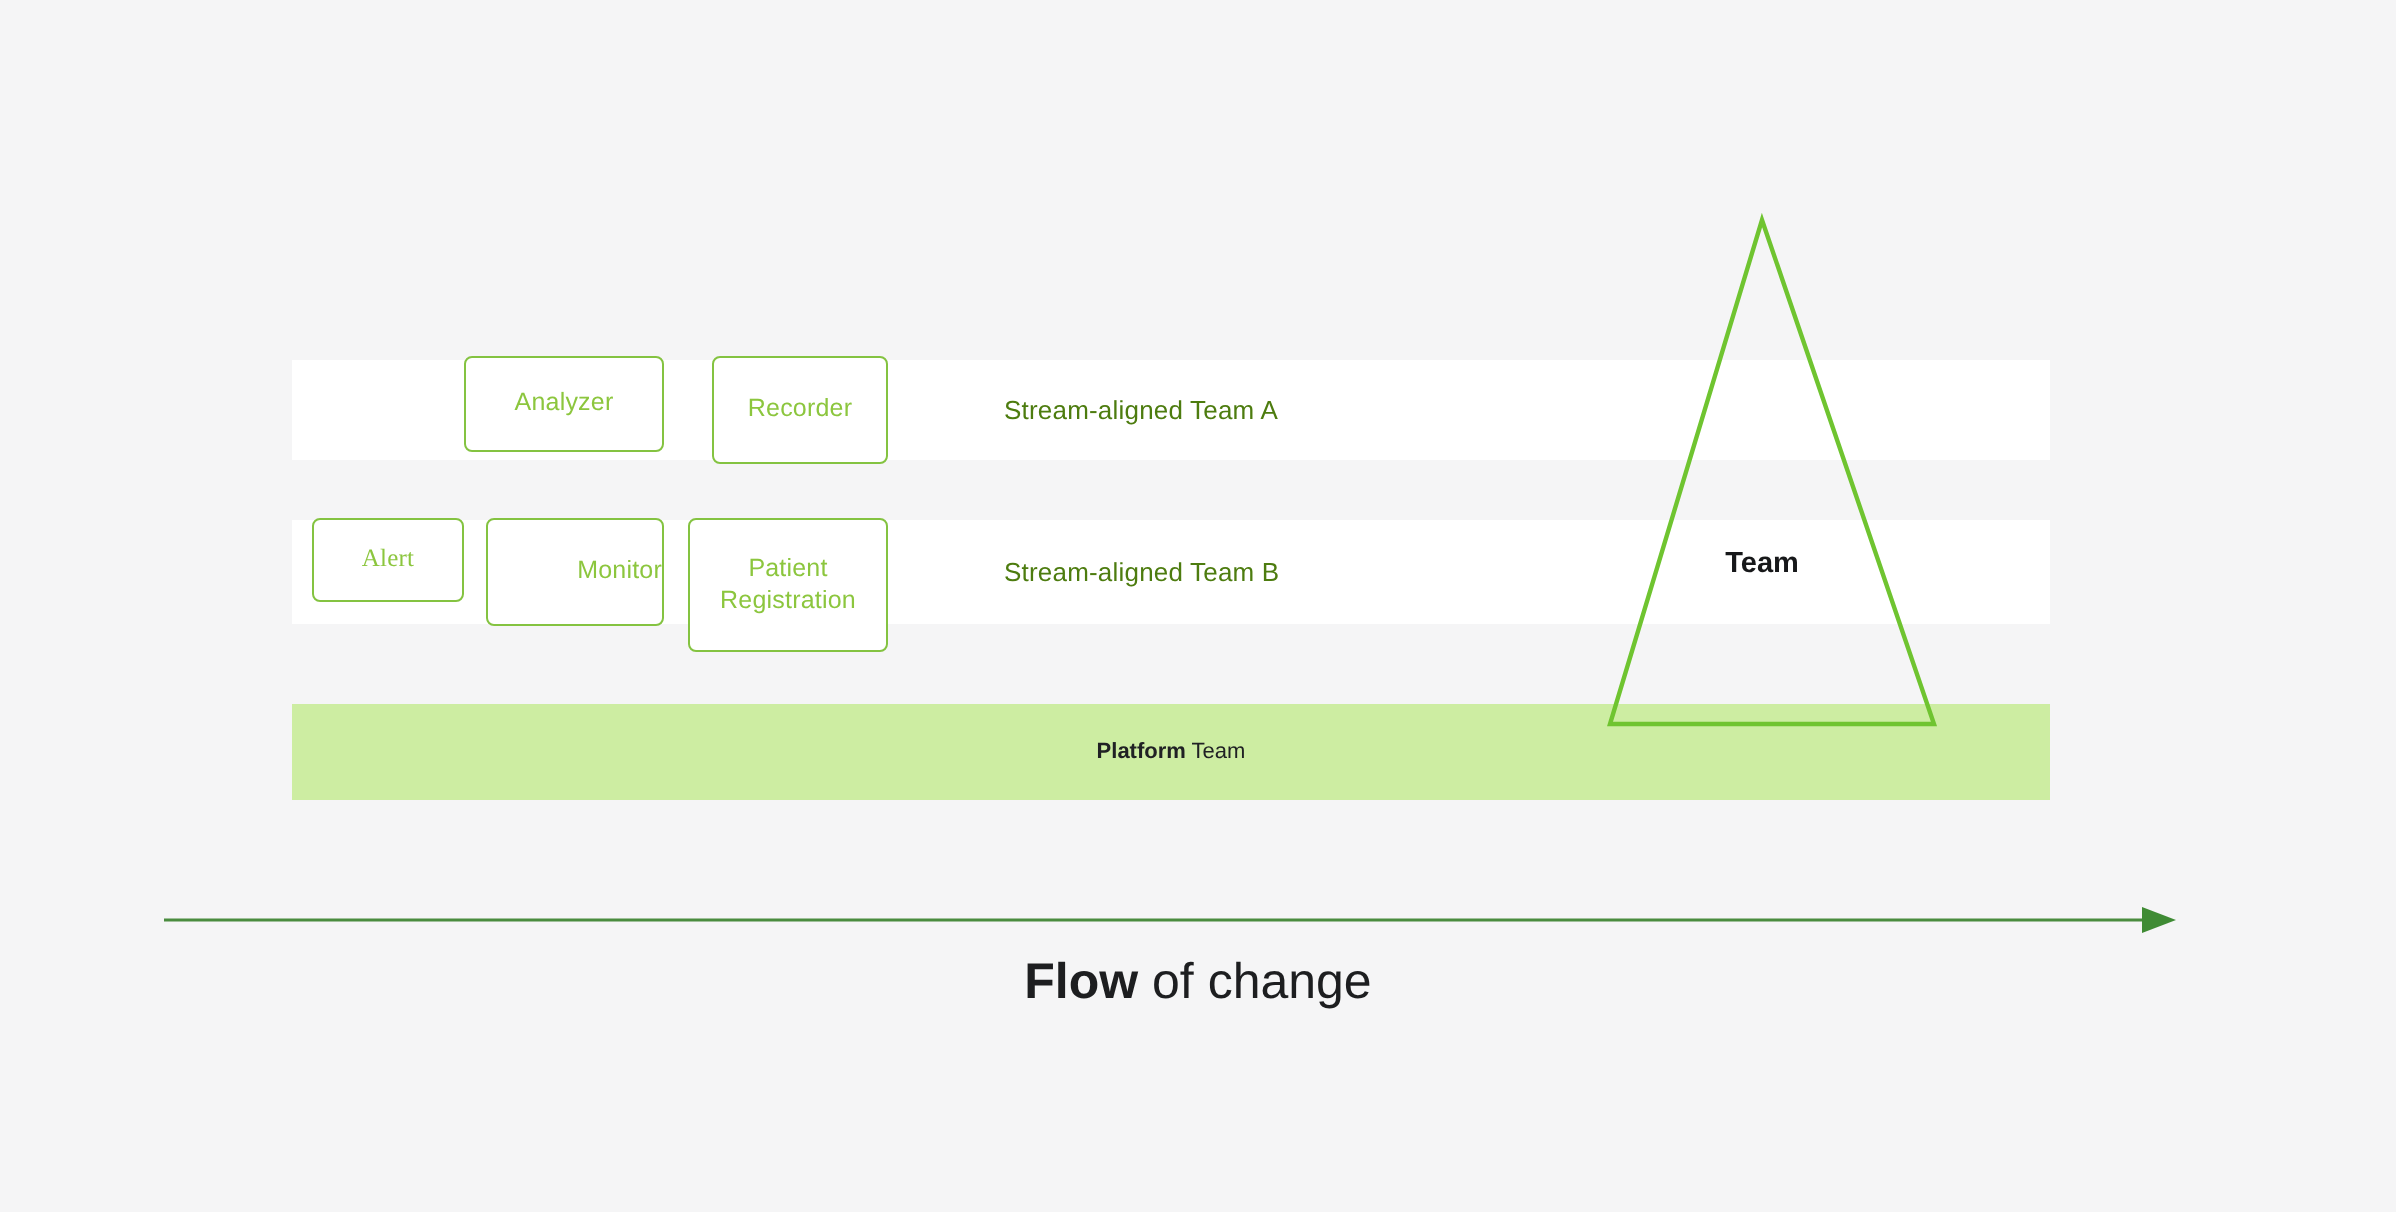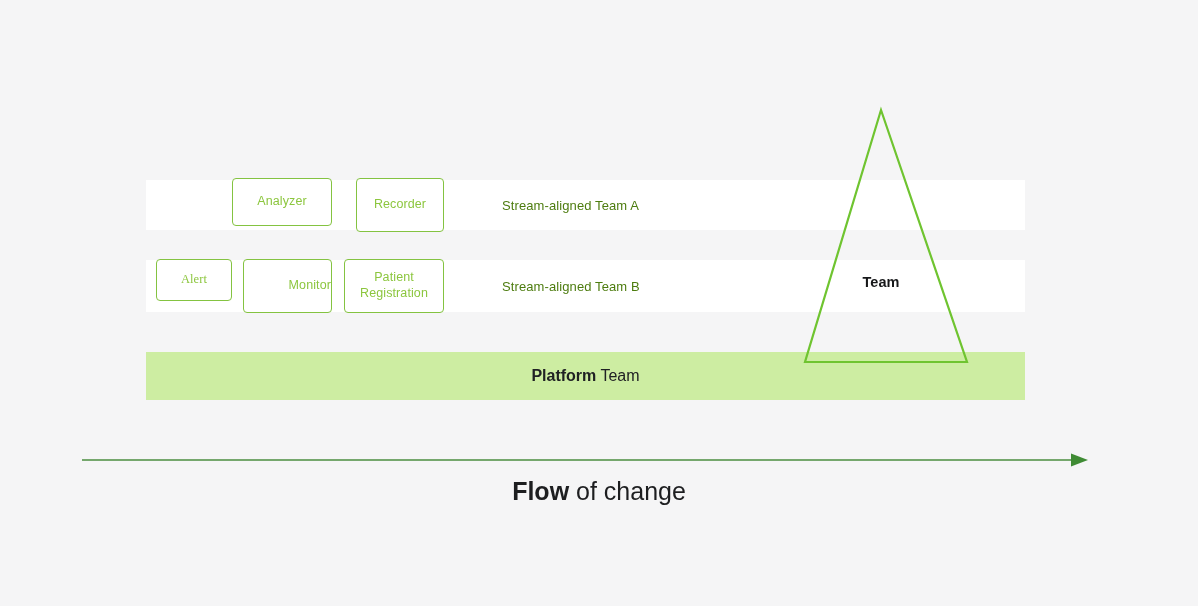--- a/index.html
+++ b/index.html
@@ -54,36 +54,36 @@
     text-align: center;
     color: #8cc63e;
     font-size: 12.5px;
     line-height: 1.25;
     letter-spacing: .1px;
   }
   #box-analyzer  { left: 232px; top: 178px; width: 100px; height: 48px; }
   #box-recorder  { left: 344px; top: 178px; width: 88px; height: 54px; margin-left: 12px; }
   #box-alert     { left: 156px; top: 259px; width: 76px;  height: 42px; font-family: Liberation Serif, serif; }
   #box-monitor   { left: 243px; top: 259px; width: 89px;  height: 54px; justify-content: flex-end; }
-  #box-patient-registration { left: 344px; top: 259px; width: 100px; height: 54px; }
+  #box-patient-registration { left: 344px; top: 259px; width: 100px; height: 67px; }
 
   
   #row-platform {
     position: absolute;
     left: 146px;
     top: 352px;
     width: 879px;
     height: 48px;
     background: #cdeda2;
     display: flex;
     align-items: center;
     justify-content: center;
   }
   #platform-label {
-    font-size: 16px;
+    font-size: 11px;
     color: #202124;
     white-space: nowrap;
   }
   #platform-label .b { font-weight: bold; }
 
   
   #xaas-triangle {
     position: absolute;
     left: 795px;
     top: 100px;

